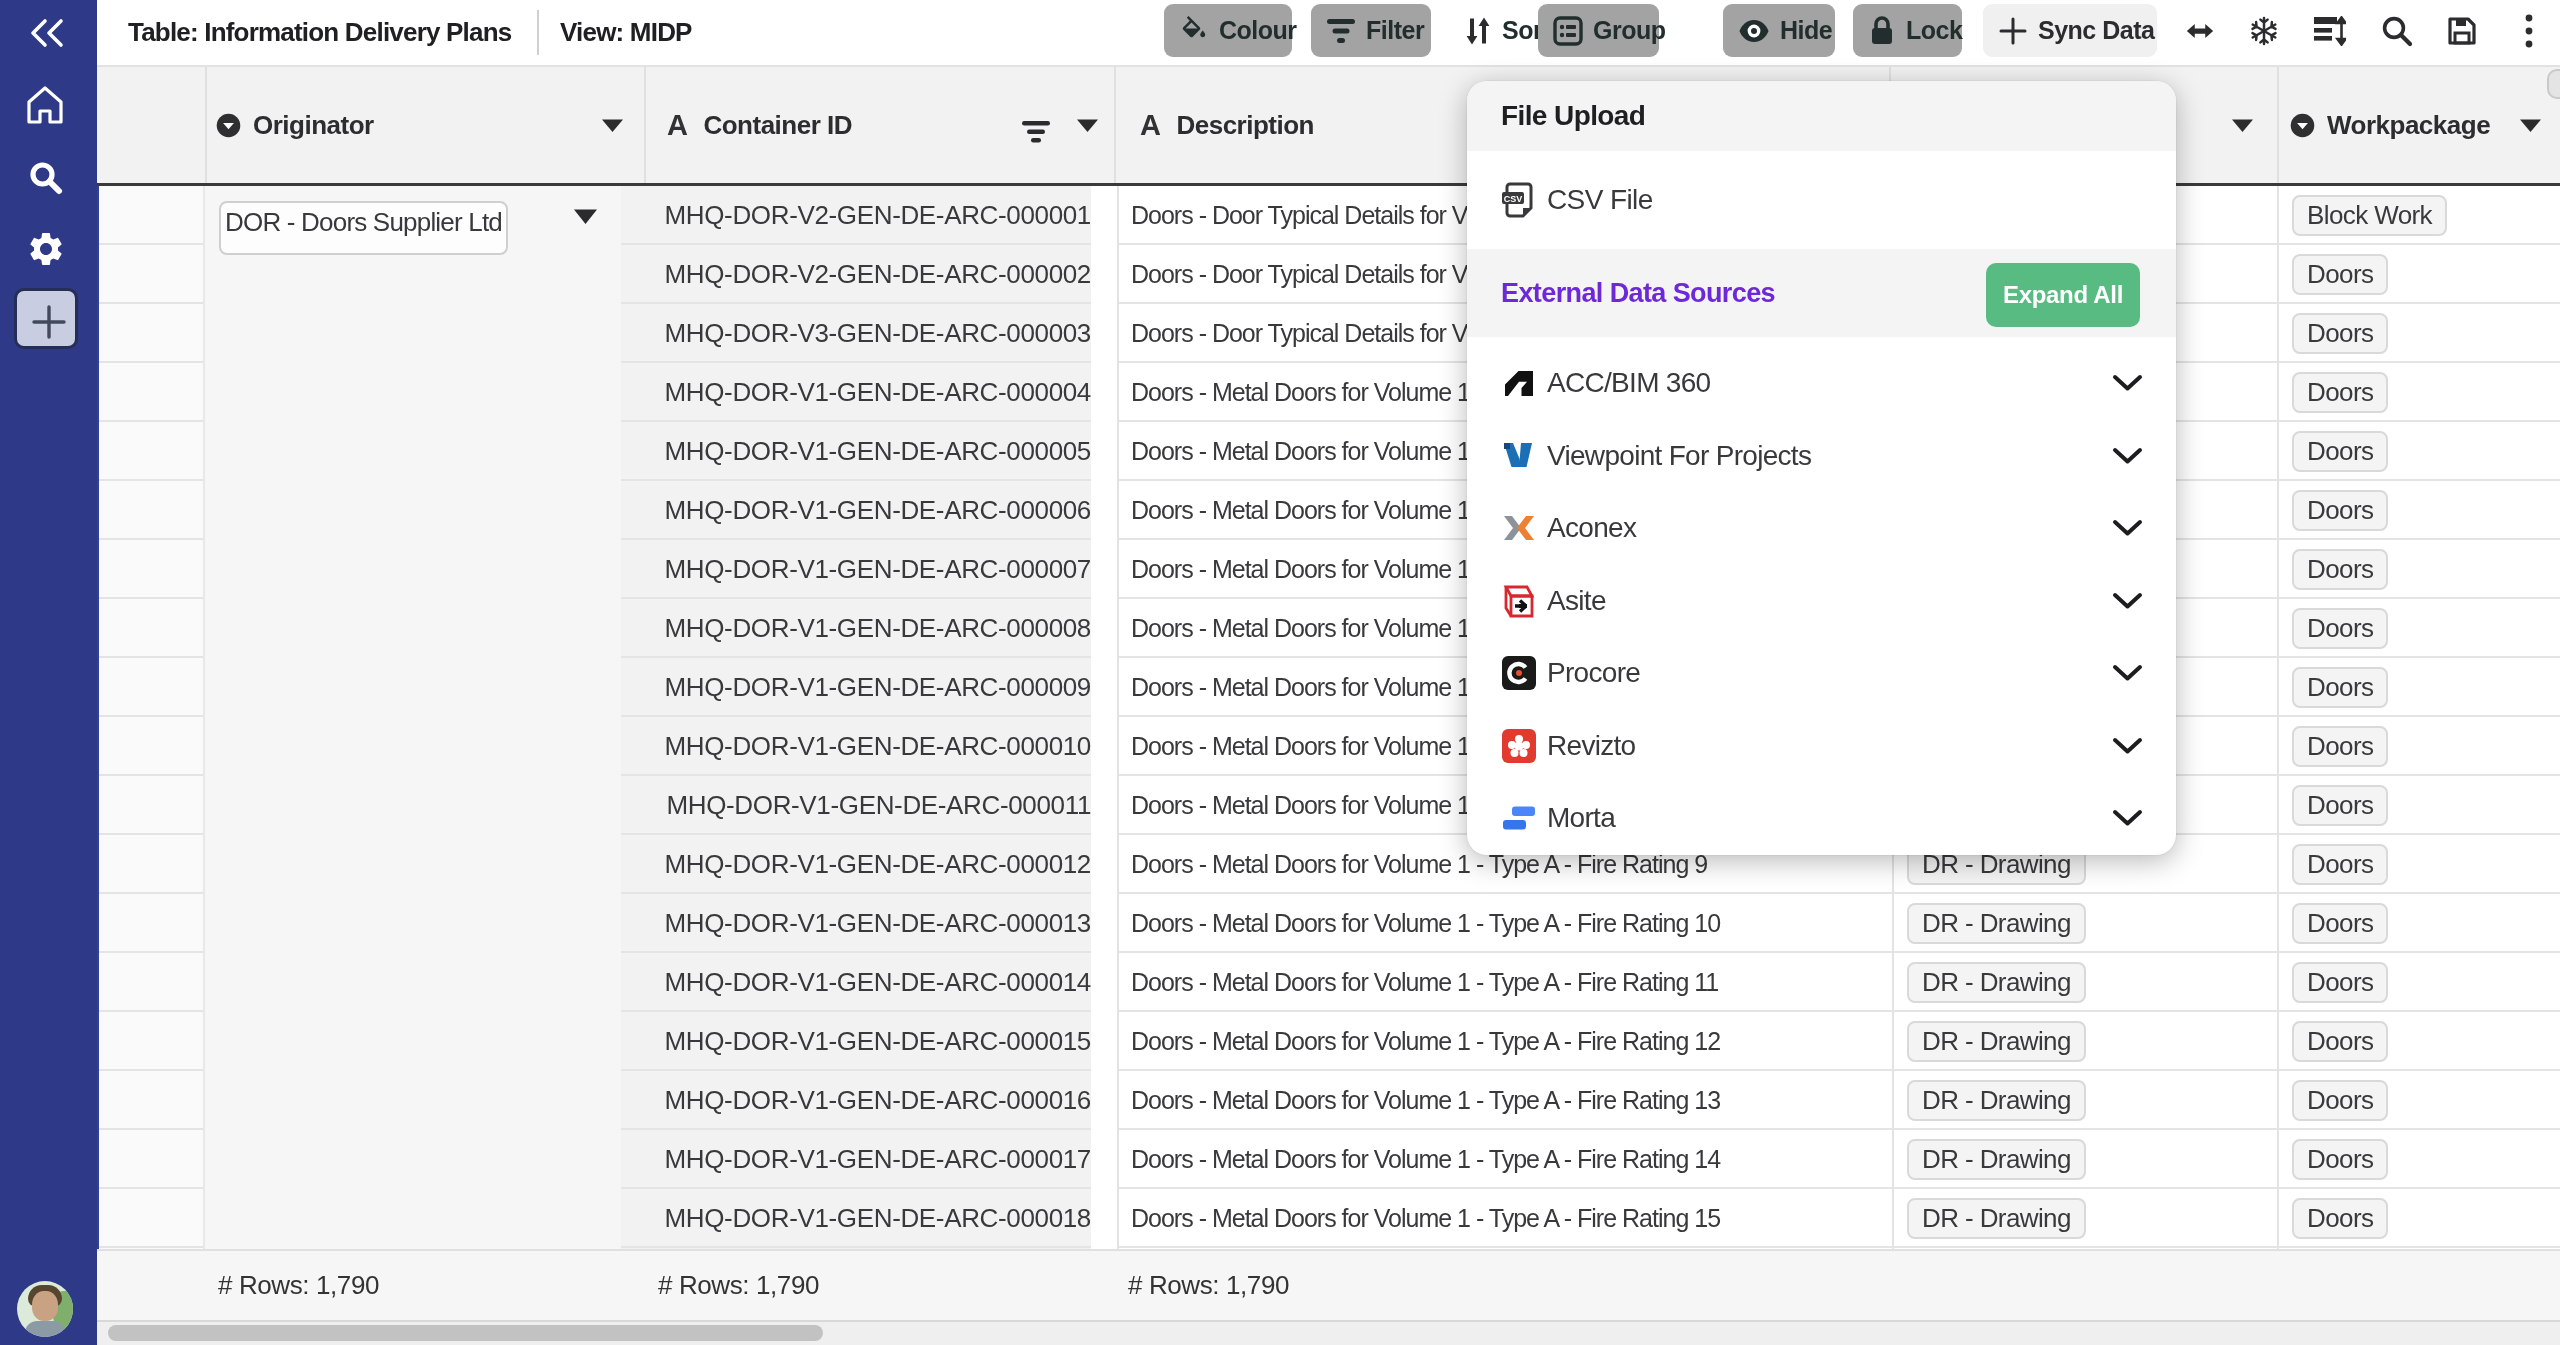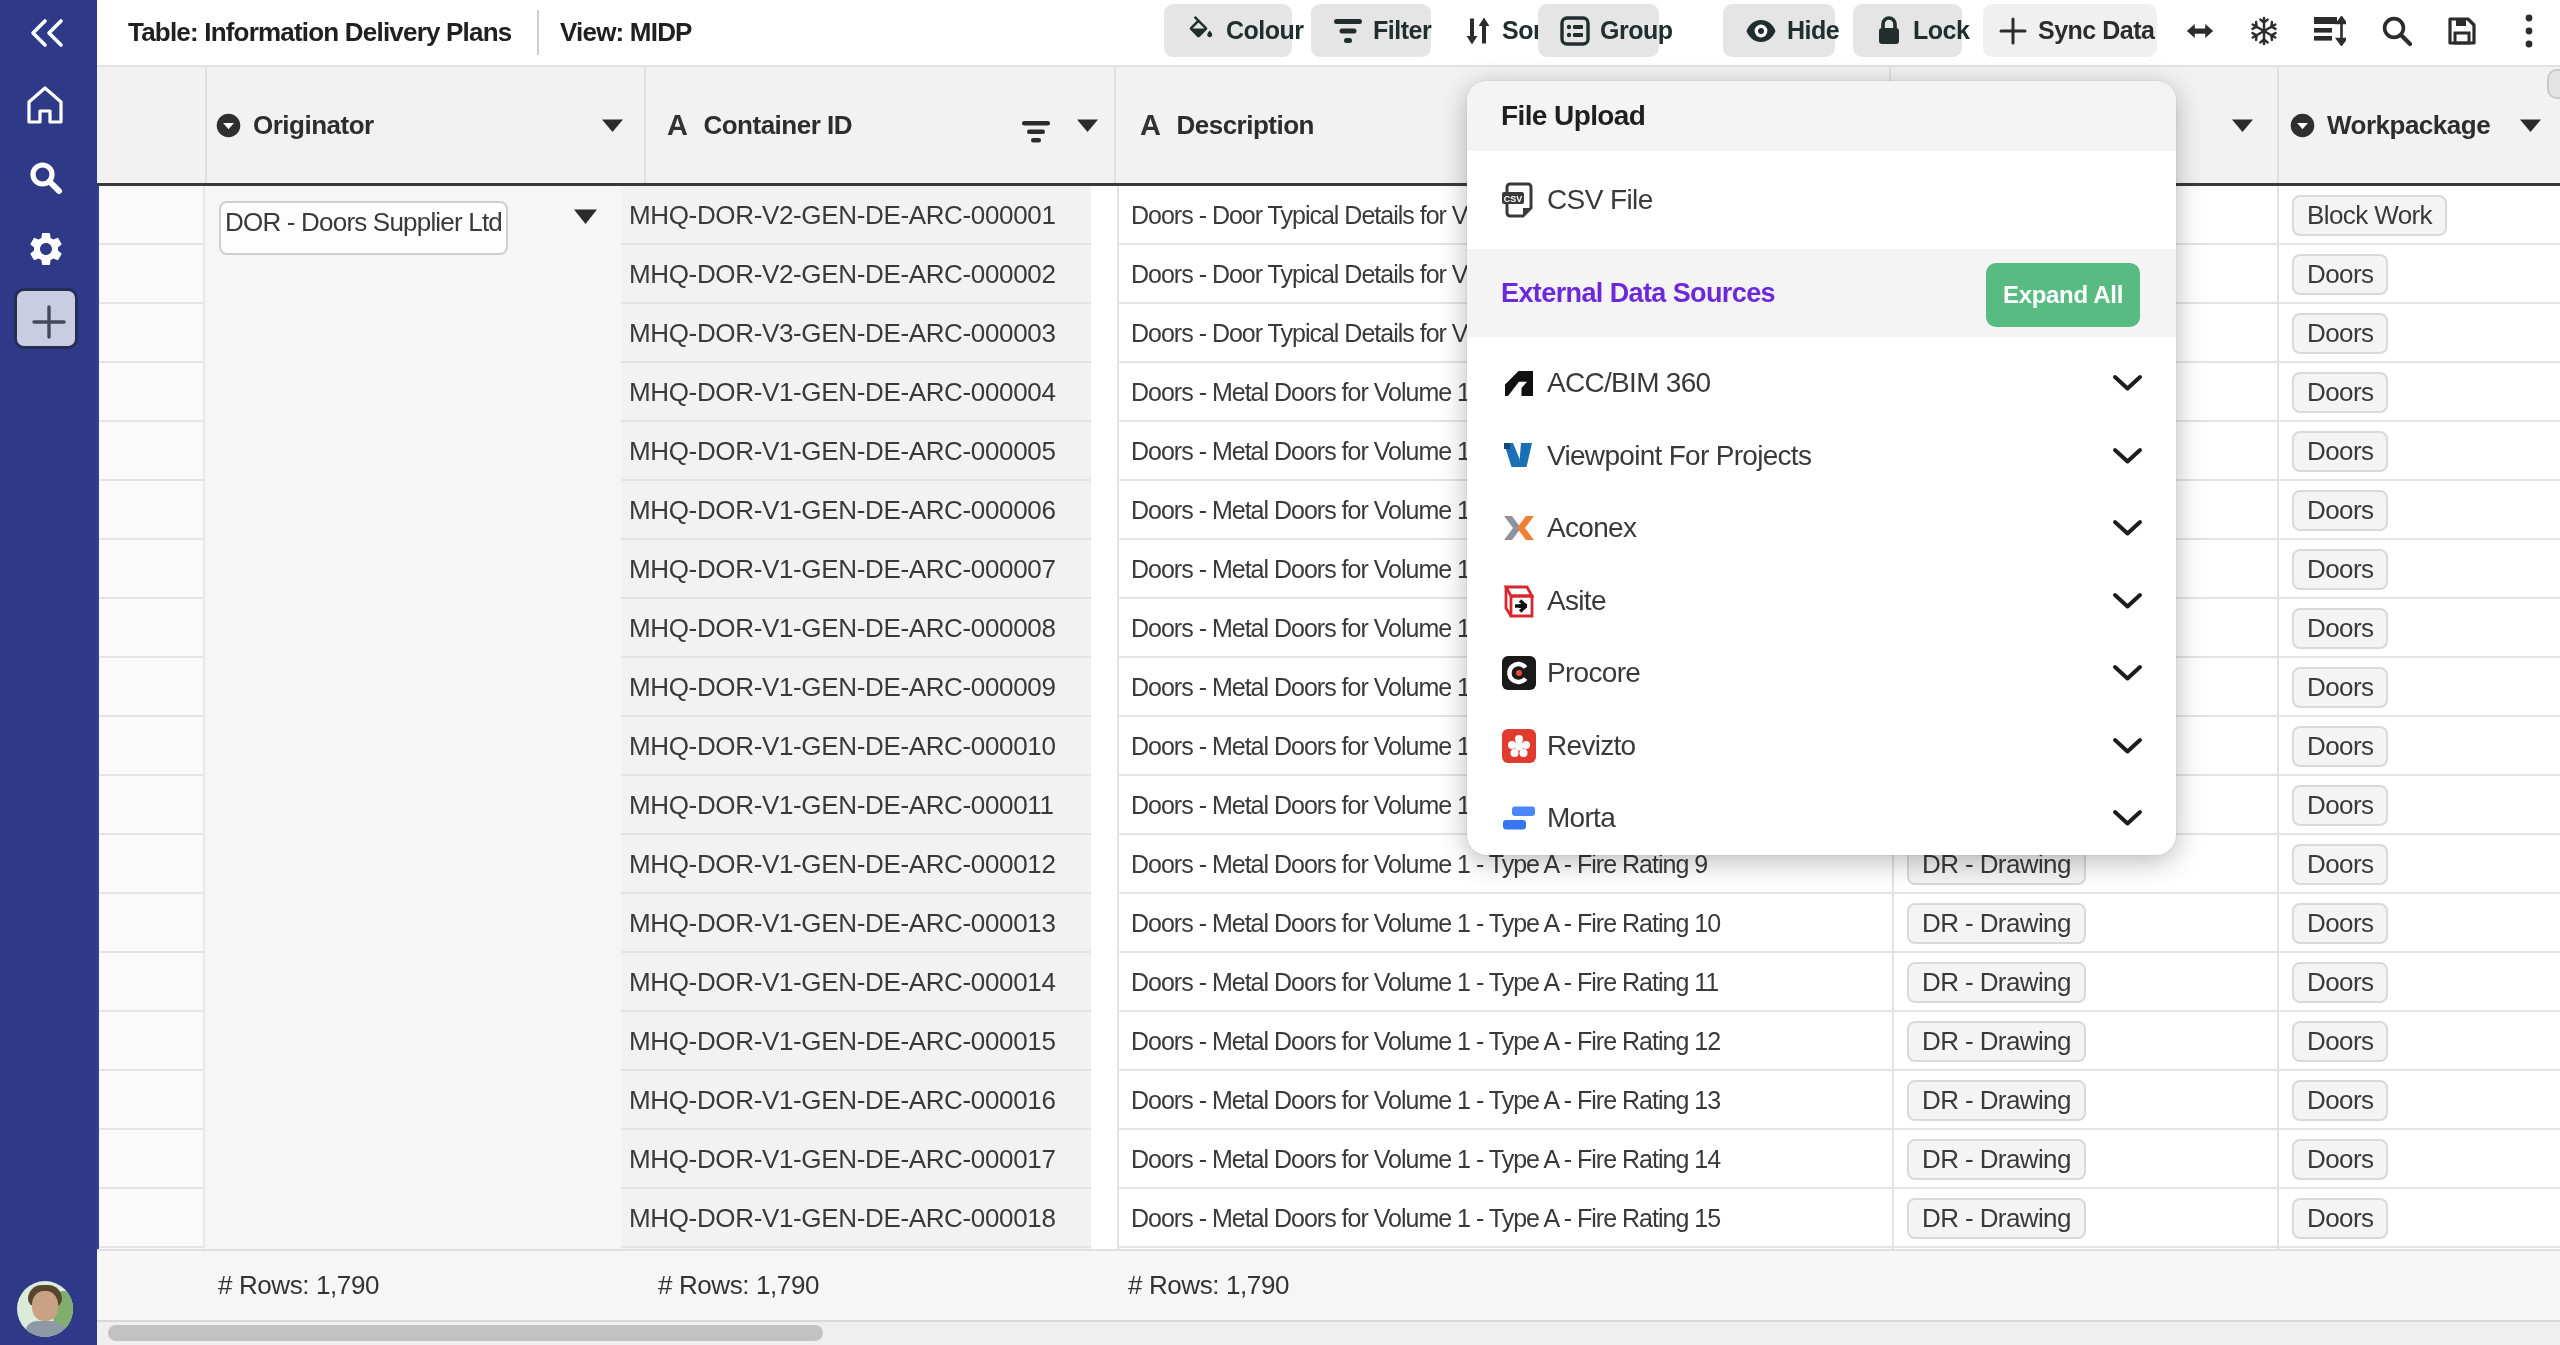--- a/index.html
+++ b/index.html
@@ -15,39 +15,39 @@
   #avatar .bgp { position:absolute; right:-6px; top:10px; width:26px; height:40px; background:#7fae6d; border-radius:40%; }
   #avatar .hair { position:absolute; left:11px; top:4px; width:34px; height:22px; background:#57462f; border-radius:17px 17px 10px 10px; }
   #avatar .face { position:absolute; left:15px; top:10px; width:26px; height:30px; background:#c9a284; border-radius:45%; }
   #avatar .shirt { position:absolute; left:8px; top:40px; width:40px; height:18px; background:#8c9aa5; border-radius:12px 12px 0 0; }
 
   
   #topbar { left:97px; top:0; width:2463px; height:67px; background:#fff; border-bottom:2px solid #e2e2e2; }
   .ttl { position:absolute; top:0; height:65px; line-height:65px; font-weight:700; font-size:26px; color:#202022; letter-spacing:-0.8px; }
   #tdivider { position:absolute; left:440px; top:10px; width:2px; height:45px; background:#d0d0d0; }
   .tbtn { position:absolute; top:4px; height:53px; border-radius:9px; display:flex; align-items:center; font-weight:600; font-size:25px; color:#222e2e; letter-spacing:-0.5px; white-space:nowrap; }
-  .teal { background:#e5e5e5;padding-left:7px; }
+  .teal { background:#a3a3a3; }
   .gray { background:#f0f0f0; color:#2c2c2e; }
   .tbtn svg { margin:0 10px 0 15px; flex:none; }
   .tbtn .lbl { margin-right:16px; }
   .ticon { position:absolute; top:0; height:62px; display:flex; align-items:center; }
 
   
   #thead { left:97px; top:67px; width:2463px; height:119px; background:#f2f2f2; border-bottom:3px solid #3a3a3a; }
   .hcell { position:absolute; top:0; height:116px; display:flex; align-items:center; border-left:2px solid #e0e0e0; font-weight:600; font-size:26px; color:#2d2d2f; letter-spacing:-0.5px; }
   .hcell .circ { margin:0 12px 0 0; flex:none; }
   .ha { font-weight:700; font-size:29px; color:#323234; margin-right:16px; }
   .hdrop { position:absolute; top:51px; }
 
   
   .col { position:absolute; top:186px; }
   .cell { height:59px; line-height:58px; border-bottom:2px solid #e4e4e4; font-size:26px; color:#39393b; white-space:nowrap; overflow:hidden; }
   #colhandle { left:97px; width:108px; height:1063px; background:#fafafa; border-left:2px solid #31409b; border-right:2px solid #e8e8e8; }
   #colorig { left:205px; width:442px; height:1063px; background:#f6f6f6; border-right:3px solid #3a3a3a; }
-  #colcid { left:621px; width:470px; height:1063px; background:#f2f2f2; }
+  #colcid { left:621px; width:470px; height:1063px; background:#f2f2f2;text-align:right; }
   #colcid .cell { padding-left:8px; letter-spacing:-0.35px; }
   #coldesc { left:1117px; width:775px; height:1063px; background:#fff; border-left:2px solid #e3e3e3; }
   #coldesc .cell { padding-left:12px; font-size:25px; letter-spacing:-1px; }
   #coltype { left:1892px; width:385px; height:1063px; background:#fff; border-left:2px solid #e3e3e3; }
   #colwp { left:2277px; width:283px; height:1063px; background:#fff; border-left:2px solid #e3e3e3; }
   .chip { display:inline-block; height:41px; line-height:37px; padding:0 13px; border:2px solid #d9d9d9; border-radius:8px; background:#f4f4f4; font-size:26px; letter-spacing:-0.6px; color:#39393b; margin:9px 0 0 13px; vertical-align:top; }
   #origchip { position:absolute; left:14px; top:15px; height:54px; line-height:38px; padding:0 4px; background:#fdfdfd; border:2px solid #cfcfcf; border-radius:8px; font-size:26px; letter-spacing:-0.8px; color:#39393b; }
 
   
   #sumbar { left:97px; top:1249px; width:2463px; height:71px; background:#f6f6f6; border-top:2px solid #e0e0e0; font-size:26px; letter-spacing:-0.4px; color:#333; }

